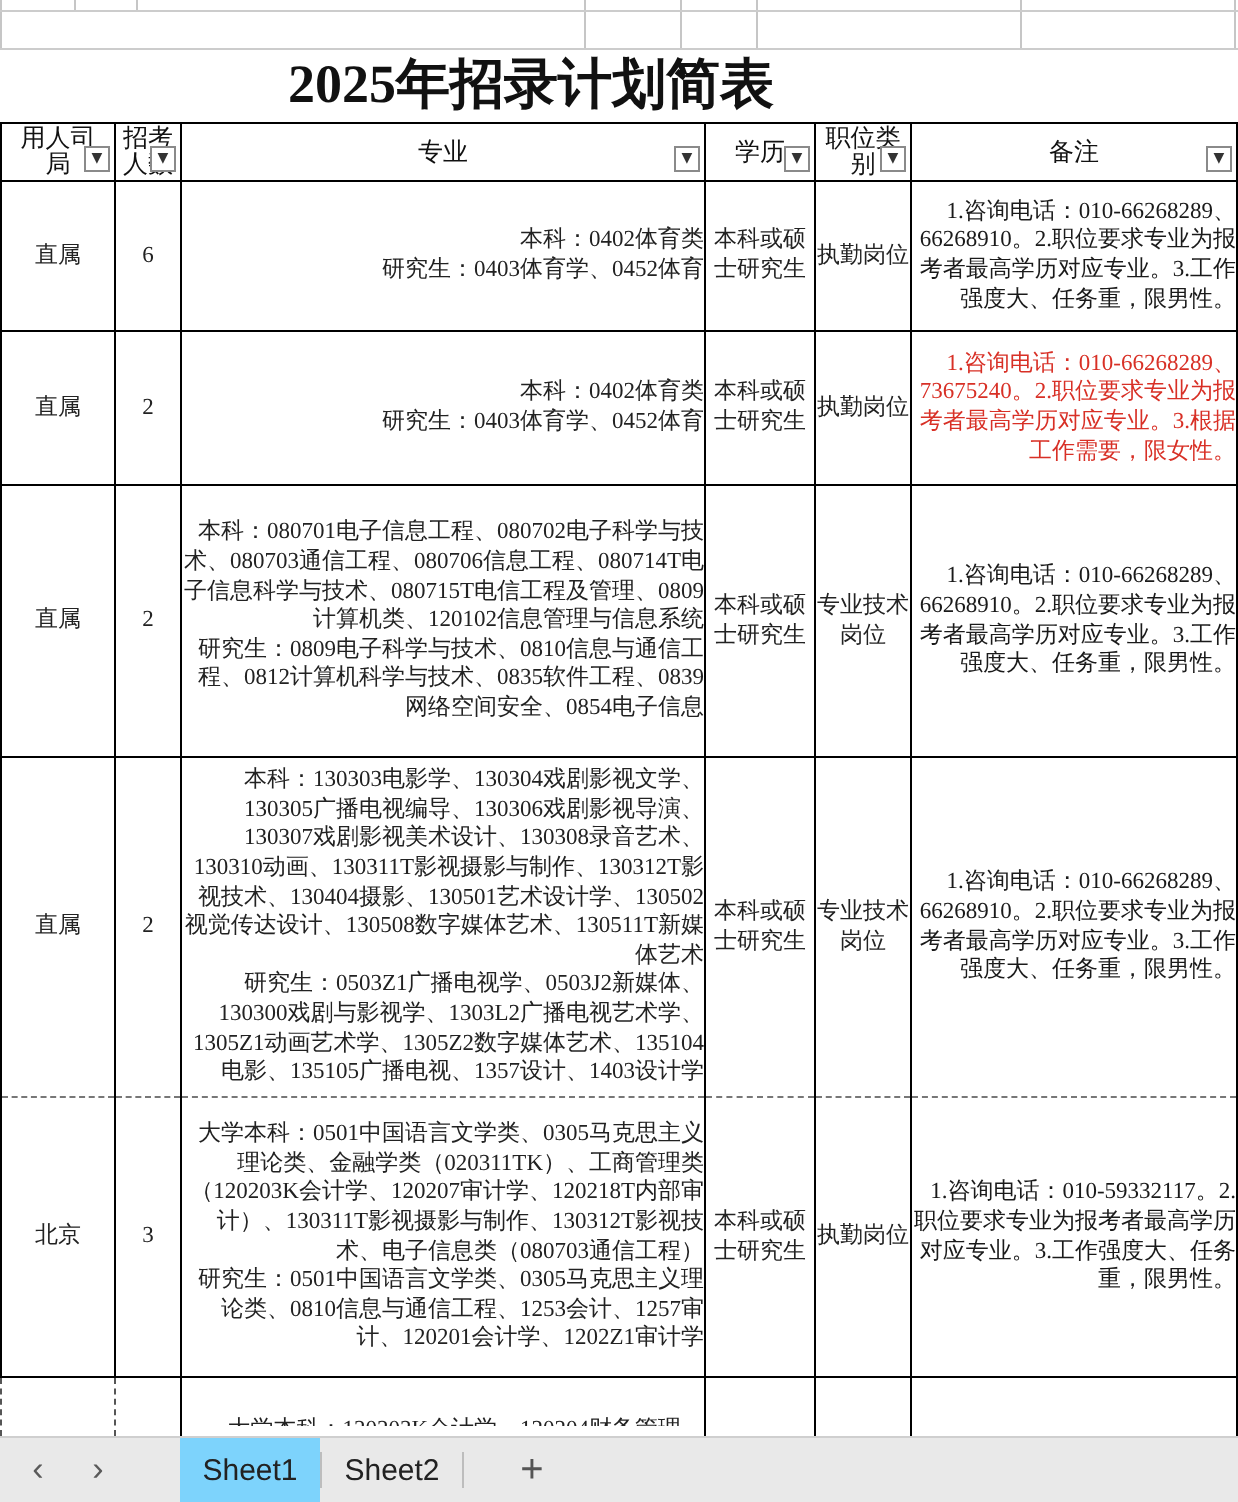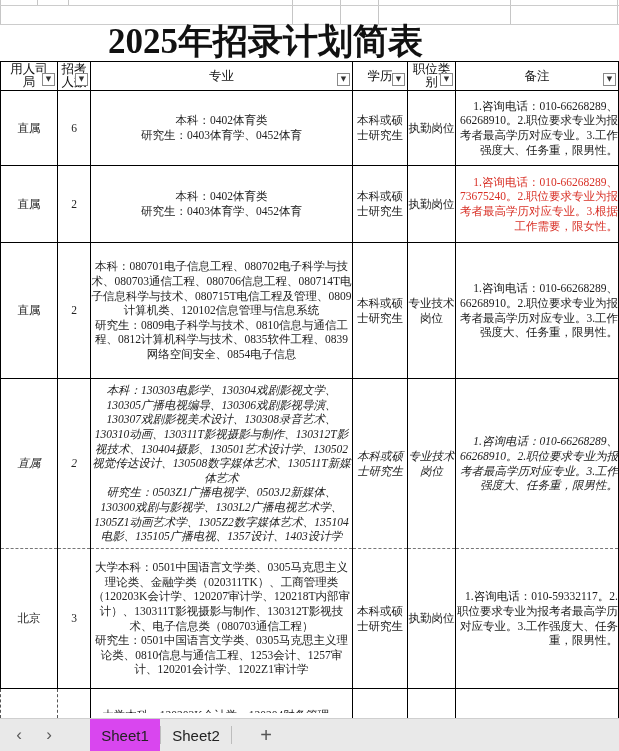--- a/index.html
+++ b/index.html
@@ -2,54 +2,54 @@
 <html><head>
 <meta charset="utf-8">
 <style>
   html,body{margin:0;padding:0;background:#fff;}
   .screen{position:relative;width:619px;height:751px;background:#ffffff;overflow:hidden;
           font-family:"Liberation Serif","DejaVu Serif",serif;color:#111;}
   
   .tick{position:absolute;top:0;width:1px;background:#c6c6c6;}
   .hline{position:absolute;left:0;width:619px;height:1px;background:#cccccc;}
   .notice{position:absolute;left:6px;top:7px;font-size:13px;font-weight:bold;letter-spacing:1px;white-space:pre;}
-  .title{position:absolute;left:0;top:25px;width:531px;text-align:center;font-size:35px;font-weight:bold;line-height:34px;}
+  .title{position:absolute;left:0;top:25px;width:531px;text-align:center;font-size:27px;font-weight:bold;line-height:34px;}
   
   table.main{position:absolute;left:0;top:61px;width:618px;border-collapse:collapse;table-layout:fixed;}
   table.main th,table.main td{border:1px solid #000;padding:0;overflow:hidden;}
   table.main th{font-size:12.5px;font-weight:normal;position:relative;height:28px;vertical-align:middle;text-align:center;}
   table.main td{vertical-align:middle;font-size:11.5px;line-height:14.6px;color:#222;}
   .hwrap{display:inline-block;line-height:13px;}
   .w-unit{width:42px;} .w-count{width:28px;} .w-cat{width:40px;}
   .fbtn{position:absolute;right:2px;bottom:4px;width:13px;height:13px;background:#fff;border:1px solid #8a8a8a;
         box-sizing:border-box;display:flex;align-items:center;justify-content:center;cursor:pointer;}
   .fbtn .tri{font-size:7px;line-height:1;color:#333;font-family:"DejaVu Sans",sans-serif;}
   .c-unit,.c-count,.c-edu,.c-cat{text-align:center;}
   .c-edu{padding:0 4px;} .c-cat{padding:0 1px;}
-  .c-major{padding:0 5px;text-align:center;}
+  .c-major{padding:0 5px;text-align:right;}
   .c-remark{padding:0 5px;text-align:right;margin-top:32px;}
   .inner{overflow:hidden;display:flex;flex-direction:column;justify-content:center;}
   tr.r1{height:75px;} tr.r1 .inner{height:73px;}
   tr.r2{height:77px;} tr.r2 .inner{height:75px;}
   tr.r3{height:136px;} tr.r3 .inner{height:134px;}
   tr.r4{height:170px;} tr.r4 .inner{height:168px;}
   tr.r5{height:140px;} tr.r5 .inner{height:138px;}
   tr.r6{height:30px;} tr.r6 .inner{height:18px;justify-content:flex-start;padding-top:13px;box-sizing:border-box;}
   
-  tr.r4 td{border-bottom:1px dashed #777;font-style:italic;}
+  tr.r4 td{border-bottom:1px dashed #777;}
   tr.r5 td{border-top:1px dashed #777;}
   tr.r6 td.c-unit,tr.r6 td.c-count{border-left-style:dashed;border-right-style:dashed;border-color:#555;}
   
   .tabbar{position:absolute;left:0;top:718px;width:619px;height:33px;background:#e9e9e9;border-top:1px solid #cfcfcf;
           box-sizing:border-box;display:flex;align-items:stretch;
           font-family:"Liberation Sans","DejaVu Sans",sans-serif;}
   .nav{width:30px;display:flex;align-items:center;justify-content:center;font-size:17px;color:#5a5a5a;cursor:pointer;}
   .nav.first{margin-left:4px;}
   .tab{min-width:70px;padding:0 8px;display:flex;align-items:center;justify-content:center;font-size:15px;color:#222;cursor:pointer;box-sizing:border-box;}
-  .tab.active{background:#d946ef;margin-left:26px;}
+  .tab.active{background:#7dd3fc;margin-left:26px;}
   .sep{width:1px;background:#bdbdbd;margin:7px 0;}
   .add{width:40px;display:flex;align-items:center;justify-content:center;font-size:20px;color:#555;margin-left:14px;cursor:pointer;}
 </style>
 </head>
 <body>
 
 <div class="screen">
 
   <div class="tick" style="left:0;height:24px"></div>
   <div class="tick" style="left:37px;height:5px"></div>

